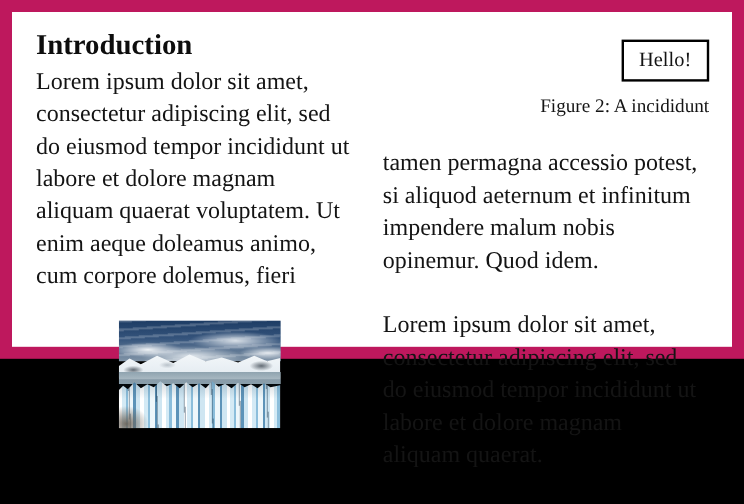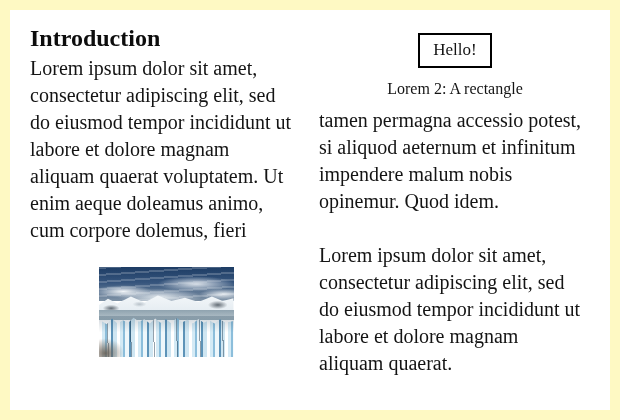--- a/index.html
+++ b/index.html
@@ -5,22 +5,22 @@
   html, body { margin: 0; padding: 0; }
   body {
     width: 620px; height: 420px;
     background: #000000;
     position: relative;
     overflow: hidden;
     font-family: "Liberation Serif", serif;
   }
   .frame {
     position: absolute; inset: 0;
-    width: 620px; height: 420px;
-    background: #fef9c3;
+    width: 620px; height: 299px;
+    background: #be185d;
   }
   .paper {
     position: absolute; inset: 10px;
     background: #ffffff;
     color: #111111;
   }
   .columns {
     position: absolute; left: 20px; right: 19px; top: 13px; bottom: 14px;
     display: flex; gap: 17px;
   }
@@ -82,21 +82,21 @@
   .g-shade {
     top: 54%; height: 46%;
     background: linear-gradient(180deg, rgba(27,58,84,.22) 0%, rgba(27,58,84,0) 40%);
   }
   .g-rock {
     top: 72%; height: 28%; right: auto; width: 26%;
     background: radial-gradient(ellipse 70% 80% at 18% 85%, rgba(104,95,84,.9), rgba(104,95,84,0) 75%);
   }
 
   
-  .figure-right { margin-top: 10px; margin-bottom: 8px; }
+  .figure-right { margin-top: 10px; margin-bottom: 24px; text-align: right; }
   .hello-box {
     display: inline-block;
     border: 2px solid #000000;
     padding: 4px 13px 6px 13px;
     font-size: 17px; line-height: 21px; color: #141414;
     background: #ffffff;
   }
   .para-gap { margin-bottom: 27px; font-family: Liberation Serif, serif; }
 </style>
 </head>
@@ -124,21 +124,21 @@
             <div class="layer g-ice"></div>
             <div class="layer g-shade"></div>
             <div class="layer g-rock"></div>
           </div>
         </figure>
       </div>
 
       <div class="col">
         <figure class="figure figure-right">
           <span class="hello-box">Hello!</span>
-          <figcaption class="figcaption">Lorem 2: A rectangle</figcaption>
+          <figcaption class="figcaption">Figure 2: A incididunt</figcaption>
         </figure>
 
         <p class="bodytext para-gap">tamen permagna accessio potest,
 si aliquod aeternum et infinitum
 impendere malum nobis
 opinemur. Quod idem.</p>
         <p class="bodytext">Lorem ipsum dolor sit amet,
 consectetur adipiscing elit, sed
 do eiusmod tempor incididunt ut
 labore et dolore magnam

